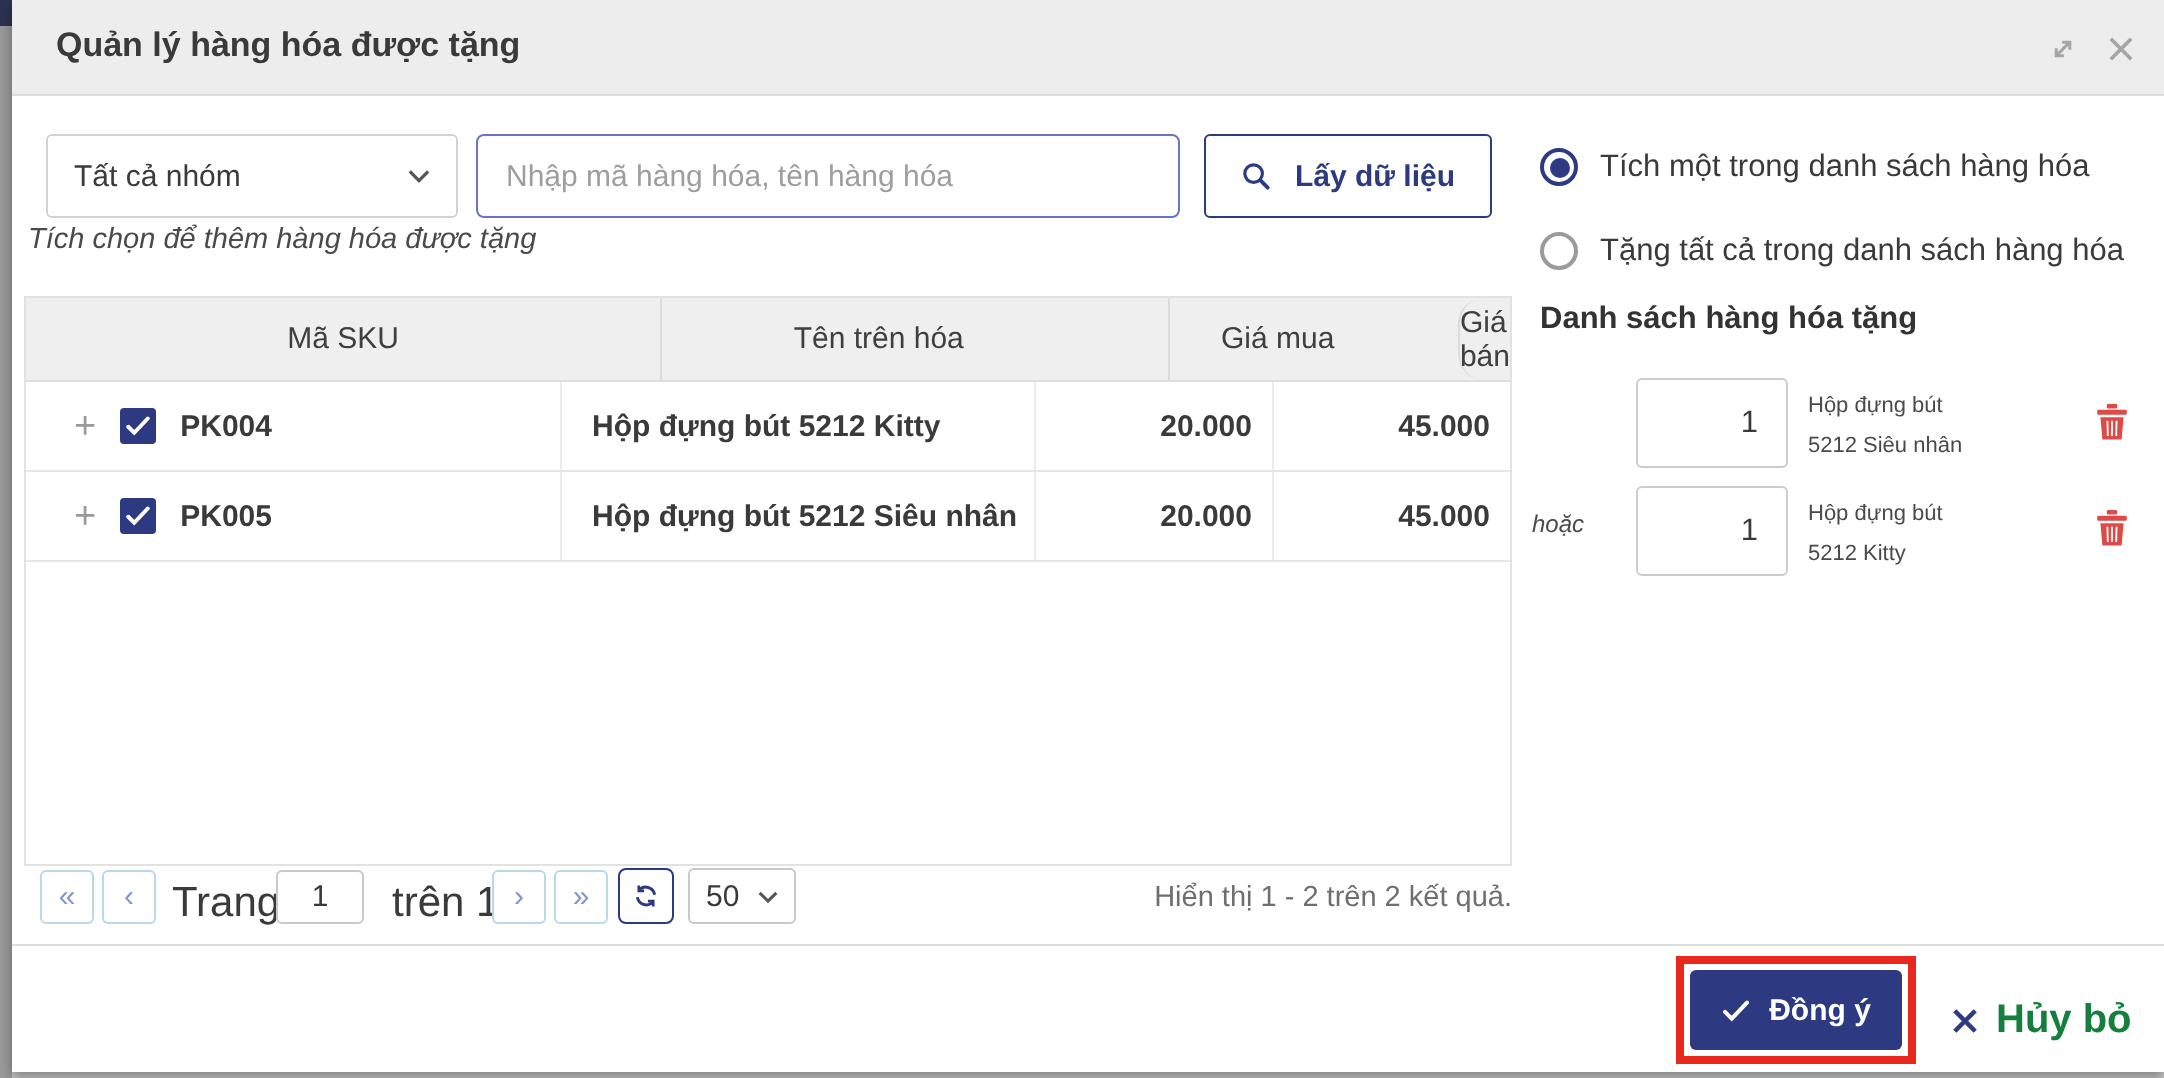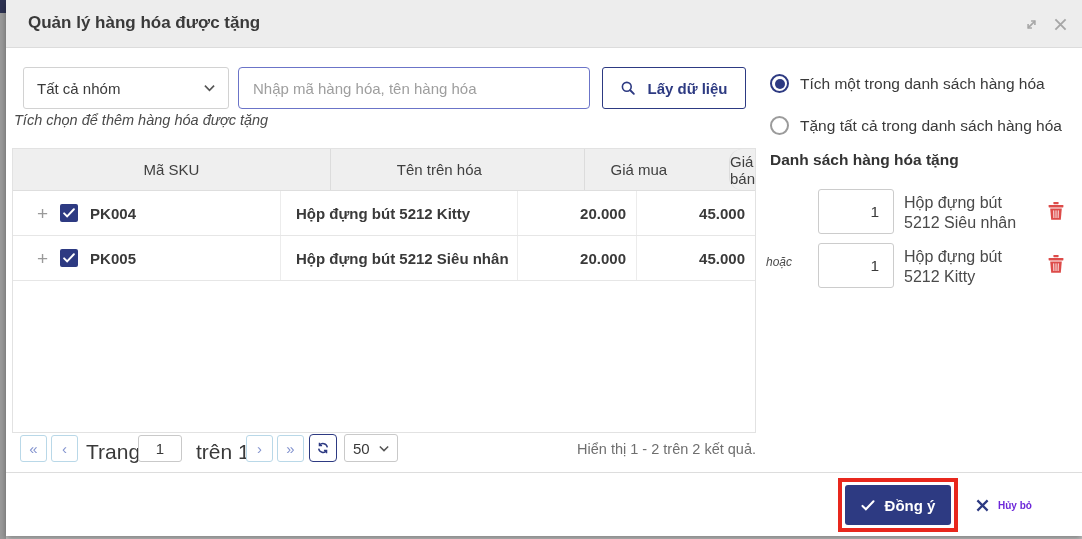--- a/index.html
+++ b/index.html
@@ -79,34 +79,34 @@
              font-size:15px; color:#3a3a3a; cursor:pointer; }
   .pg-summary { position:absolute; right:0; top:7px; font-size:14.5px; color:#6f6f6f; }
 
   
   .gift-heading { position:absolute; left:764px; top:151px; font-size:15.5px; font-weight:700; color:#333; }
   .gift-or { position:absolute; left:760px; top:255px; font-style:italic; font-size:12px; color:#4a4a4a; }
   .gift-qty { position:absolute; width:76px; height:45px; border:1px solid #ccc; border-radius:3px; text-align:right;
               padding-right:14px; font-size:15.5px; color:#3a3a3a; font-family:inherit; outline:none; }
   .gq1 { left:812px; top:189px; }
   .gq2 { left:812px; top:243px; }
-  .gift-name { position:absolute; left:898px; font-size:16px; color:#4a4a4a; line-height:20px; }
+  .gift-name { position:absolute; left:898px; font-size:11px; color:#4a4a4a; line-height:20px; }
   .gn1 { top:193px; }
   .gn2 { top:247px; }
   .gift-trash { position:absolute; left:1042px; width:18px; height:20px; cursor:pointer; }
   .gt1 { top:202px; }
   .gt2 { top:255px; }
 
   
   .footer-divider { position:absolute; left:0; right:0; top:472px; height:0; border-top:1px solid #ddd; }
   .confirm-wrap { position:absolute; left:832px; top:478px; border:4px solid #e8271d; padding:3px; background:#fff; }
   .confirm-btn { width:106px; height:40px; background:#2d3a82; border:none; border-radius:3px; color:#fff; font-weight:700;
                  font-size:15px; font-family:inherit; display:flex; align-items:center; justify-content:center; gap:10px; cursor:pointer; }
   .cancel-btn { position:absolute; left:970px; top:499px; display:flex; align-items:center; gap:9px;
-                font-size:10px; font-weight:700; color:#6d28d9; cursor:pointer; }
+                font-size:20px; font-weight:700; color:#15803d; cursor:pointer; }
 </style>
 </head>
 <body>
 
 <div class="screen">
   <div class="edge-strip">
     <div class="edge-strip-top"></div>
   </div>
 
   <div class="dialog">

